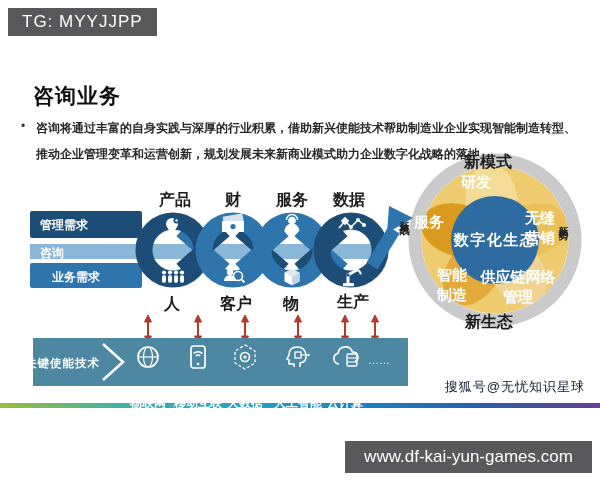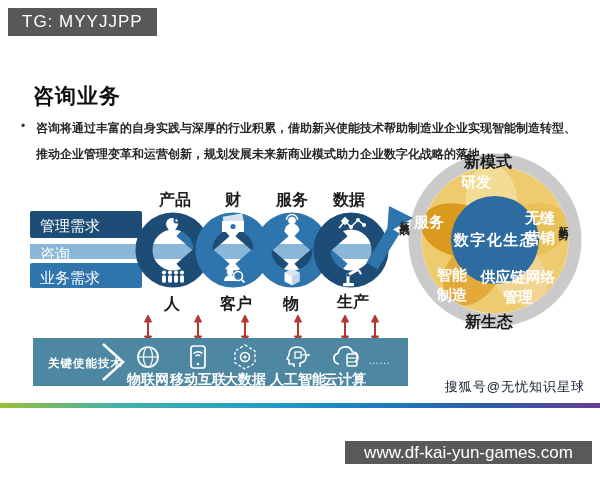--- a/index.html
+++ b/index.html
@@ -13,35 +13,35 @@
   .title{left:33px;top:82px;font-size:21px;font-weight:700;color:#0d0d0d;letter-spacing:1px;}
   .bullet-dot{left:21px;top:119px;font-size:12px;color:#333;}
   .bullet-text{left:36px;top:115px;width:545px;font-size:12px;font-weight:600;color:#262626;
                line-height:26px;letter-spacing:0px;}
   
   .lbl{position:absolute;font-weight:700;color:#1b1b1b;font-size:16px;
        transform:translateX(-50%);white-space:nowrap;z-index:3;}
   .ring-lbl{font-size:16px;}
   .vlbl{position:absolute;writing-mode:vertical-rl;font-weight:700;color:#222;font-size:10px;
         letter-spacing:2px;z-index:3;}
-  .barlbl{position:absolute;color:#fff;font-weight:400;font-size:15px;z-index:3;white-space:nowrap;}
+  .barlbl{position:absolute;color:#fff;font-weight:700;font-size:12px;z-index:3;white-space:nowrap;}
   .petal{position:absolute;transform:translate(-50%,-50%);color:#fff;font-weight:700;font-size:15px;
          line-height:1.3;text-align:center;white-space:pre-line;z-index:3;}
   .center-lbl{position:absolute;left:495px;top:240px;transform:translate(-50%,-50%);color:#fff;
               font-weight:700;font-size:15px;letter-spacing:1.5px;z-index:3;white-space:nowrap;}
-  .tech-title{position:absolute;left:48px;top:356px;color:#fff;font-weight:700;font-size:11.5px;
+  .tech-title{position:absolute;left:25px;top:356px;color:#fff;font-weight:700;font-size:11.5px;
               letter-spacing:1px;z-index:3;}
-  .techlbl{position:absolute;transform:translateX(-50%);color:#fff;font-weight:700;font-size:14px;
-           white-space:nowrap;z-index:3;}
+  .techlbl{position:absolute;transform:translateX(-50%);color:#fff;font-weight:700;font-size:12px;
+           white-space:nowrap;z-index:3;margin-top:24px;}
   .ellipsis{position:absolute;left:368px;top:354px;color:#e8f0f4;font-size:11px;z-index:3;}
   
   .grad-line{left:0;top:403px;width:600px;height:5px;z-index:2;
      background:linear-gradient(90deg,#9bbf3b 0%,#42b1a8 20%,#23a0c6 42%,#1d7ec2 62%,#2a5fa8 80%,#663d97 100%);}
   .sohu{position:absolute;right:15px;top:378px;font-size:13px;color:#0f172a;letter-spacing:1px;z-index:3;}
-  .site-box{left:345px;top:441px;width:247px;height:23px;background:#59595b;color:#fff;
+  .site-box{left:345px;top:441px;width:247px;height:32px;background:#59595b;color:#fff;
             display:flex;align-items:center;justify-content:center;font-size:17px;z-index:3;}
   svg{position:absolute;left:0;top:0;z-index:1;}
 </style>
 </head>
 <body>
 
 <div id="screen">
 
   <svg width="600" height="480" viewBox="0 0 600 480">
 
@@ -210,21 +210,21 @@
   </svg>
 
   <div class="abs tg-box">TG: MYYJJPP</div>
 
   <div class="abs title">咨询业务</div>
   <div class="abs bullet-dot">•</div>
   <div class="abs bullet-text">咨询将通过丰富的自身实践与深厚的行业积累，借助新兴使能技术帮助制造业企业实现智能制造转型、推动企业管理变革和运营创新，规划发展未来新商业模式助力企业数字化战略的落地。</div>
 
   <div class="barlbl" style="left:40px;top:217px;">管理需求</div>
   <div class="barlbl" style="left:40px;top:245px;">咨询</div>
-  <div class="barlbl" style="left:40px;top:269px;">业务需求</div>
+  <div class="barlbl" style="left:52px;top:269px;">业务需求</div>
 
   <div class="lbl" style="left:175px;top:190px;">产品</div>
   <div class="lbl" style="left:233px;top:190px;">财</div>
   <div class="lbl" style="left:292px;top:190px;">服务</div>
   <div class="lbl" style="left:349px;top:190px;">数据</div>
 
   <div class="lbl" style="left:172px;top:294px;">人</div>
   <div class="lbl" style="left:236px;top:294px;">客户</div>
   <div class="lbl" style="left:291px;top:294px;">物</div>
   <div class="lbl" style="left:353px;top:292px;">生产</div>

